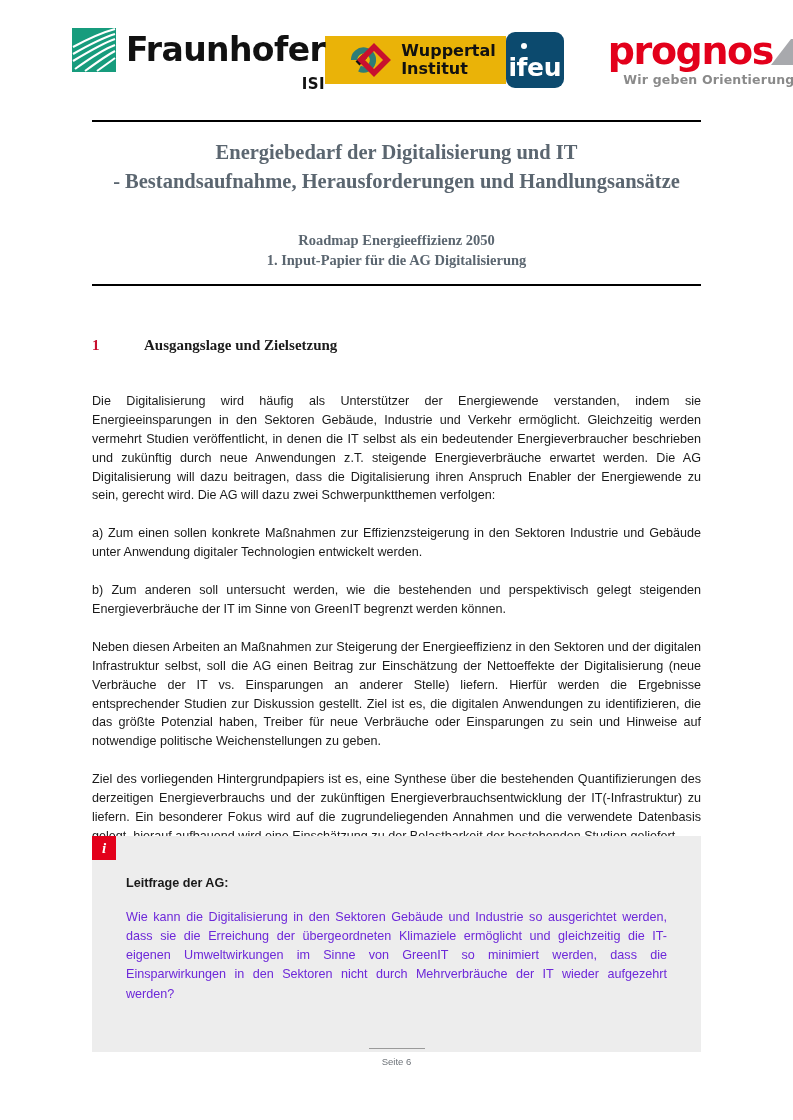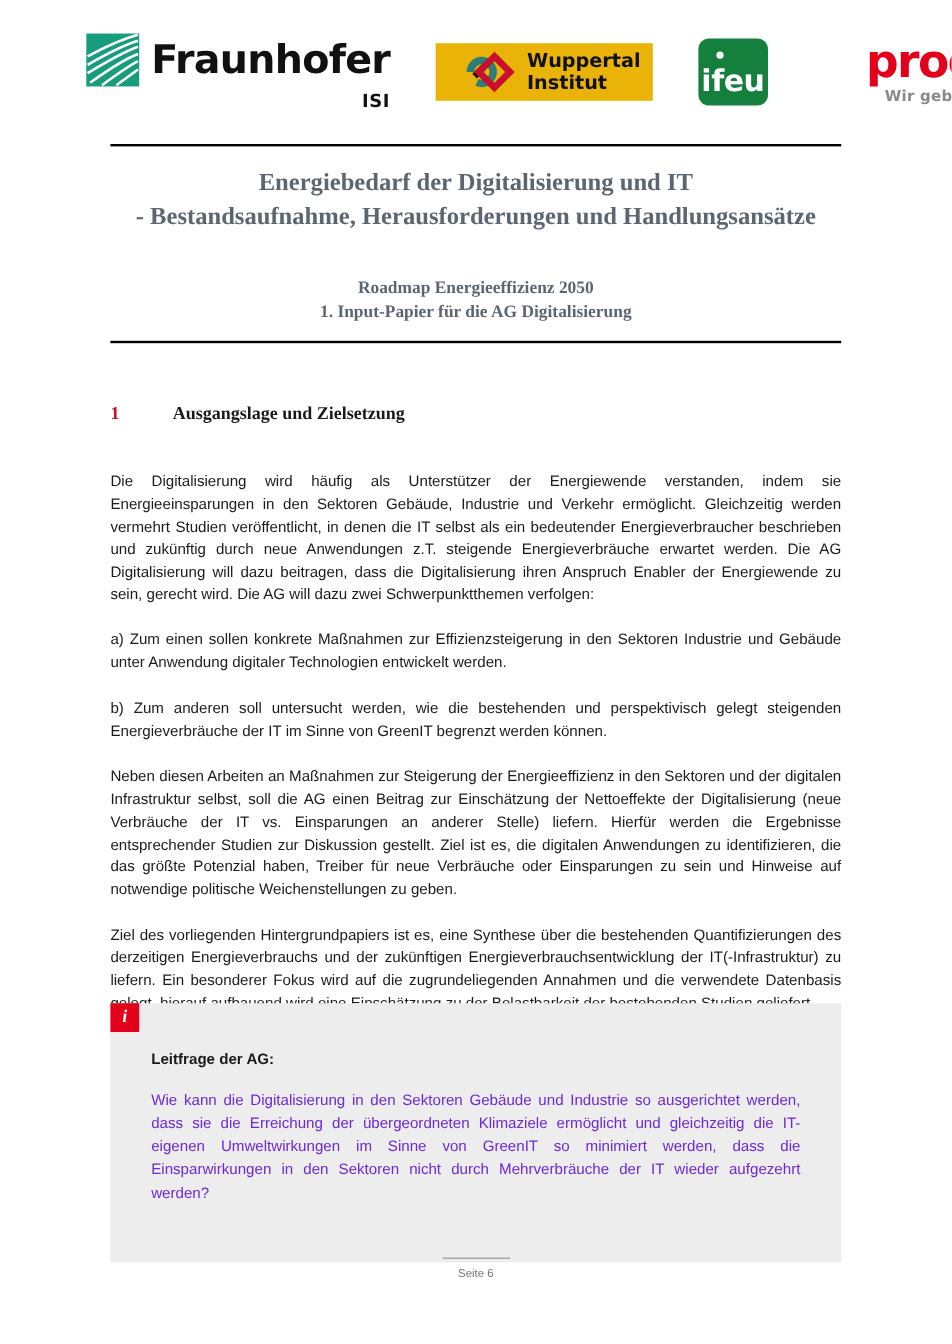--- a/index.html
+++ b/index.html
@@ -26,21 +26,20 @@
   
   .logo-bar {
     position: absolute;
     top: 22px;
     left: 72px;
     right: 48px;
     height: 76px;
     display: flex;
     align-items: center;
     justify-content: space-between;
-    gap: 38px;
   }
 
   .logo-block { display: flex; align-items: center; }
 
   
   .fh { position: relative; display: flex; flex-direction: column; }
   .fh-row { display: flex; align-items: center; }
   .fh-mark {
     width: 44px; height: 44px;
     background: #179C7D;
@@ -80,21 +79,21 @@
     font-family: "DejaVu Sans", sans-serif;
     font-weight: 700;
     font-size: 16px;
     line-height: 1.12;
     color: #111111;
   }
 
   
   .ifeu {
     width: 58px; height: 56px;
-    background: #15803d;
+    background: #0c4a6e;
     border-radius: 9px;
     position: relative;
     flex: none;
   }
   .ifeu-dot {
     position: absolute;
     width: 6px; height: 6px;
     border-radius: 50%;
     background: #ffffff;
     left: 15px; top: 11px;

